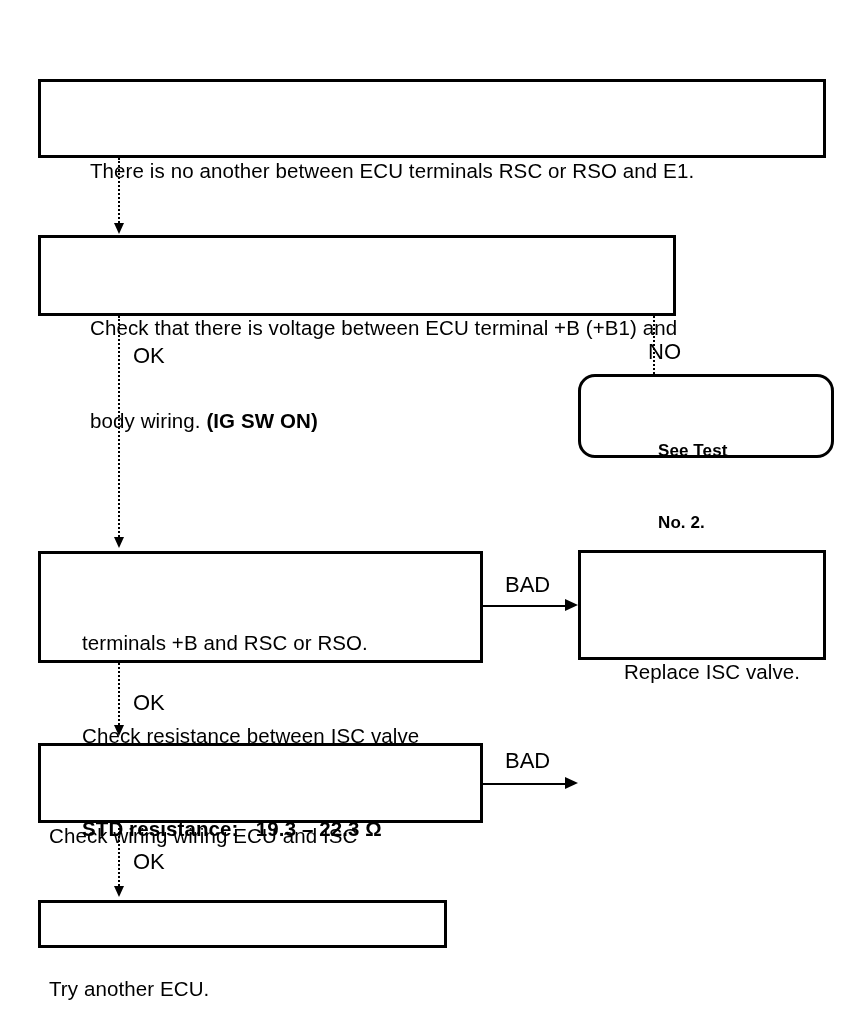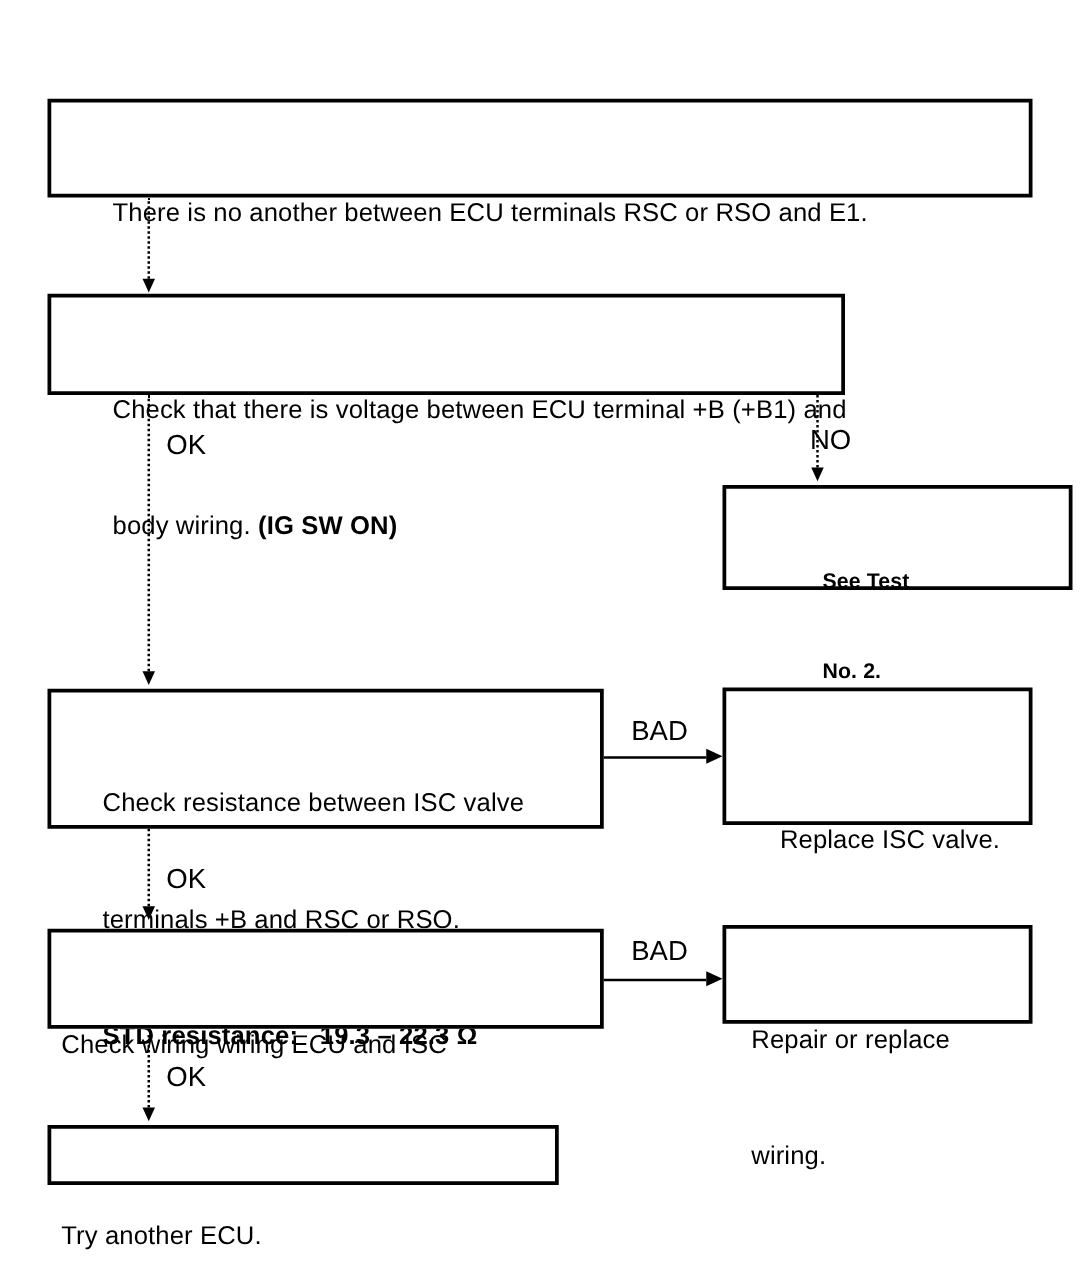--- a/index.html
+++ b/index.html
@@ -94,31 +94,31 @@
   </div>
 
   <div class="vline" style="left:118px; top:316px; height:221px;"></div>
   <div class="arrow-down" style="left:114px; top:537px;"></div>
   <div class="edge-label" style="left:133px; top:345px;">OK</div>
 
   <div class="vline" style="left:653px; top:316px; height:58px;"></div>
   <div class="arrow-down" style="left:649px; top:374px;"></div>
   <div class="edge-label" style="left:648px; top:341px;">NO</div>
 
-  <div class="node" style="left:578px; top:388px; width:280px; height:84px;">
+  <div class="node" style="left:578px; top:374px; width:256px; height:84px;border-radius:17px;">
     <div class="txt" style="top:14px; left:77px; font-size:17px; line-height:24px; font-weight:bold;">
       <span class="line">See Test</span>
       <span class="line">No. 2.</span>
     </div>
   </div>
 
   <div class="node" style="left:38px; top:551px; width:445px; height:112px;">
     <div class="txt" style="top:11px; left:41px;">
+      <span class="line">terminals +B and RSC or RSO.</span>
       <span class="line">Check resistance between ISC valve</span>
-      <span class="line">terminals +B and RSC or RSO.</span>
       <span class="line b"><span>STD resistance:</span><span style="white-space:pre">   </span><span>19.3 – 22.3 Ω</span></span>
     </div>
   </div>
 
   <div class="hline" style="left:483px; top:605px; width:82px;"></div>
   <div class="arrow-right" style="left:565px; top:599px;"></div>
   <div class="edge-label" style="left:505px; top:574px;">BAD</div>
 
   <div class="node" style="left:578px; top:550px; width:248px; height:110px;text-align:center;">
     <div class="txt" style="top:41px; left:20px;">
@@ -134,26 +134,20 @@
     <div class="txt" style="top:12px; left:8px;">
       <span class="line">Check wiring wiring ECU and ISC</span>
       <span class="line">valve.</span>
     </div>
   </div>
 
   <div class="hline" style="left:483px; top:783px; width:82px;"></div>
   <div class="arrow-right" style="left:565px; top:777px;"></div>
   <div class="edge-label" style="left:505px; top:750px;">BAD</div>
 
-  <div class="node" style="left:578px; top:740px; width:248px; height:79px;">
-    <div class="txt" style="top:11px; left:20px;">
-      <span class="line">Repair or replace</span>
-      <span class="line">wiring.</span>
-    </div>
-  </div>
 
   <div class="vline" style="left:118px; top:823px; height:63px;"></div>
   <div class="arrow-down" style="left:114px; top:886px;"></div>
   <div class="edge-label" style="left:133px; top:851px;">OK</div>
 
   <div class="node" style="left:38px; top:900px; width:409px; height:48px;">
     <div class="txt" style="top:8px; left:8px;">
       <span class="line">Try another ECU.</span>
     </div>
   </div>

